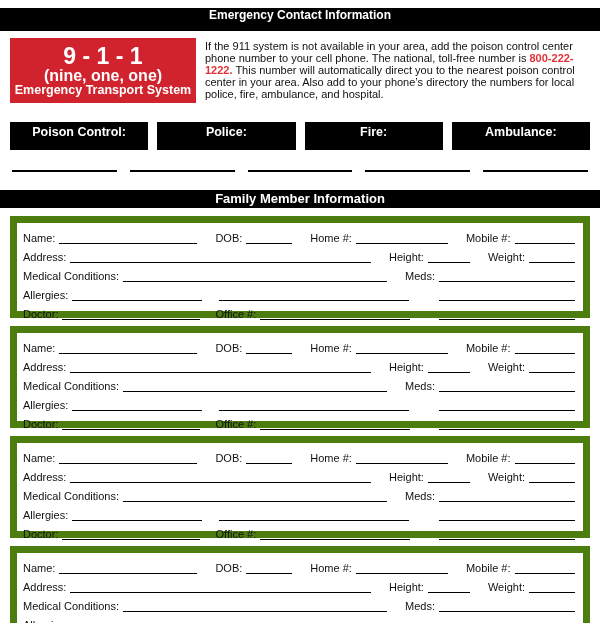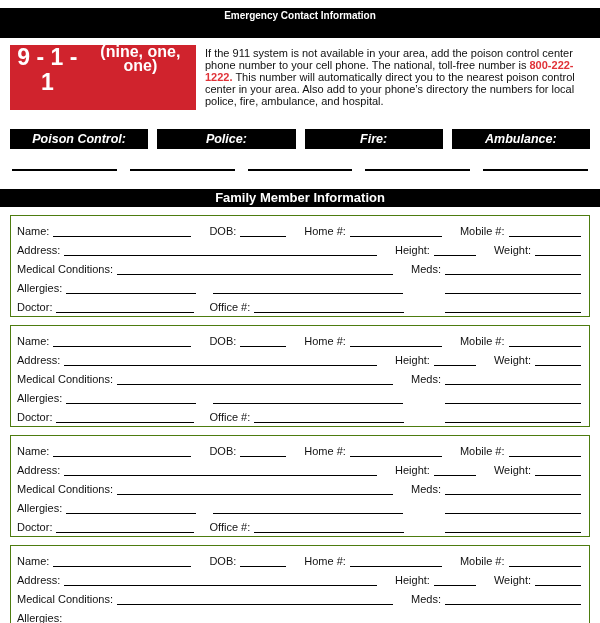--- a/index.html
+++ b/index.html
@@ -3,60 +3,61 @@
 <meta charset="utf-8">
 <style>
   * { box-sizing: border-box; }
   html, body { margin: 0; padding: 0; }
   body {
     width: 600px; height: 623px; overflow: hidden;
     background: #ffffff; color: #111;
     font-family: "Liberation Sans", sans-serif;
   }
   .bar { background: #000; color: #fff; font-weight: bold; text-align: center; }
-  .topbar { margin-top: 8px; height: 30px; line-height: 15px; font-size: 10px; }
+  .topbar { margin-top: 8px; height: 23px; line-height: 15px; font-size: 12px; }
   .intro { display: flex; gap: 9px; margin: 7px 8px 0 10px; height: 77px; }
   .box911 {
     width: 186px; height: 65px; background: #d0232d; color: #fff;
     font-weight: bold; text-align: center;
-    display: flex; flex-direction: row; justify-content: center;
+    display: flex; flex-direction: column; justify-content: center;
     flex: none;
   }
   .box911 .num { font-size: 23px; line-height: 25px; }
   .box911 .sub { font-size: 16px; line-height: 14px; }
   .box911 .cap { font-size: 12.5px; line-height: 15px; }
   .intro p { flex: 1; margin: 0; padding-top: 2px; font-size: 11px; line-height: 12px; }
   .phone { color: #e03238; font-weight: bold; }
   .contacts { display: flex; gap: 9px; margin: 7px 10px 0; }
-  .contacts .clabel { flex: 1; height: 20px; line-height: 20px; font-size: 12.5px; font-style: italic; }
+  .contacts .clabel { flex: 1; height: 28px; line-height: 20px; font-size: 12.5px; }
   .clines { display: flex; gap: 9px; margin: 20px 10px 0; }
   .clines .cline { flex: 1; height: 2px; border-bottom: 2px solid #000; margin: 0 2px; }
   .fambar { margin-top: 18px; height: 18px; line-height: 18px; font-size: 13px; }
   .blocks { margin: 8px 10px 0; }
-  .member { border: 1px solid #4d7c0f; height: 102px; padding: 4px 8px 0 6px; margin-bottom: 8px; background: #fff; }
+  .member { border: 7px solid #4d7c0f; height: 102px; padding: 4px 8px 0 6px; margin-bottom: 8px; background: #fff; }
   .row { display: flex; align-items: flex-end; height: 19px; font-size: 11px; white-space: nowrap; }
   .lbl { padding-right: 4px; line-height: 15px; }
   .fl { border-bottom: 1px solid #000; height: 10px; margin-bottom: 2px; }
   .w-name { width: 138px; } .w-dob { width: 46px; } .w-home { width: 92px; } .w-mob { flex: 1; }
   .w-addr { flex: 1; } .w-ht { width: 42px; } .w-wt { width: 46px; }
   .w-med { flex: 1; } .w-meds { width: 136px; }
   .w-alg { width: 130px; } .w-alg2 { width: 190px; } .w-right { width: 136px; }
   .w-doc { width: 138px; } .w-off { width: 150px; }
   .ml10 { margin-left: 18px; } .ml15 { margin-left: 15px; } .ml17 { margin-left: 17px; }
   .mla { margin-left: auto; }
 </style>
 </head>
 <body>
 
 <div class="bar topbar">Emergency Contact Information</div>
 
 <div class="intro">
   <div class="box911">
     <div class="num">9 - 1 - 1</div>
     <div class="sub">(nine, one, one)</div>
+    <div class="cap">Emergency Transport System</div>
   </div>
   <p><span>If the 911 system is not available in your area, add the poison control center phone number to your cell phone. The national, toll-free number is </span><span class="phone">800-222-1222.</span><span> This number will automatically direct you to the nearest poison control center in your area. Also add to your phone’s directory the numbers for local police, fire, ambulance, and hospital.</span></p>
 </div>
 
 <div class="contacts">
   <div class="bar clabel">Poison Control:</div>
   <div class="bar clabel">Police:</div>
   <div class="bar clabel">Fire:</div>
   <div class="bar clabel">Ambulance:</div>
 </div>

